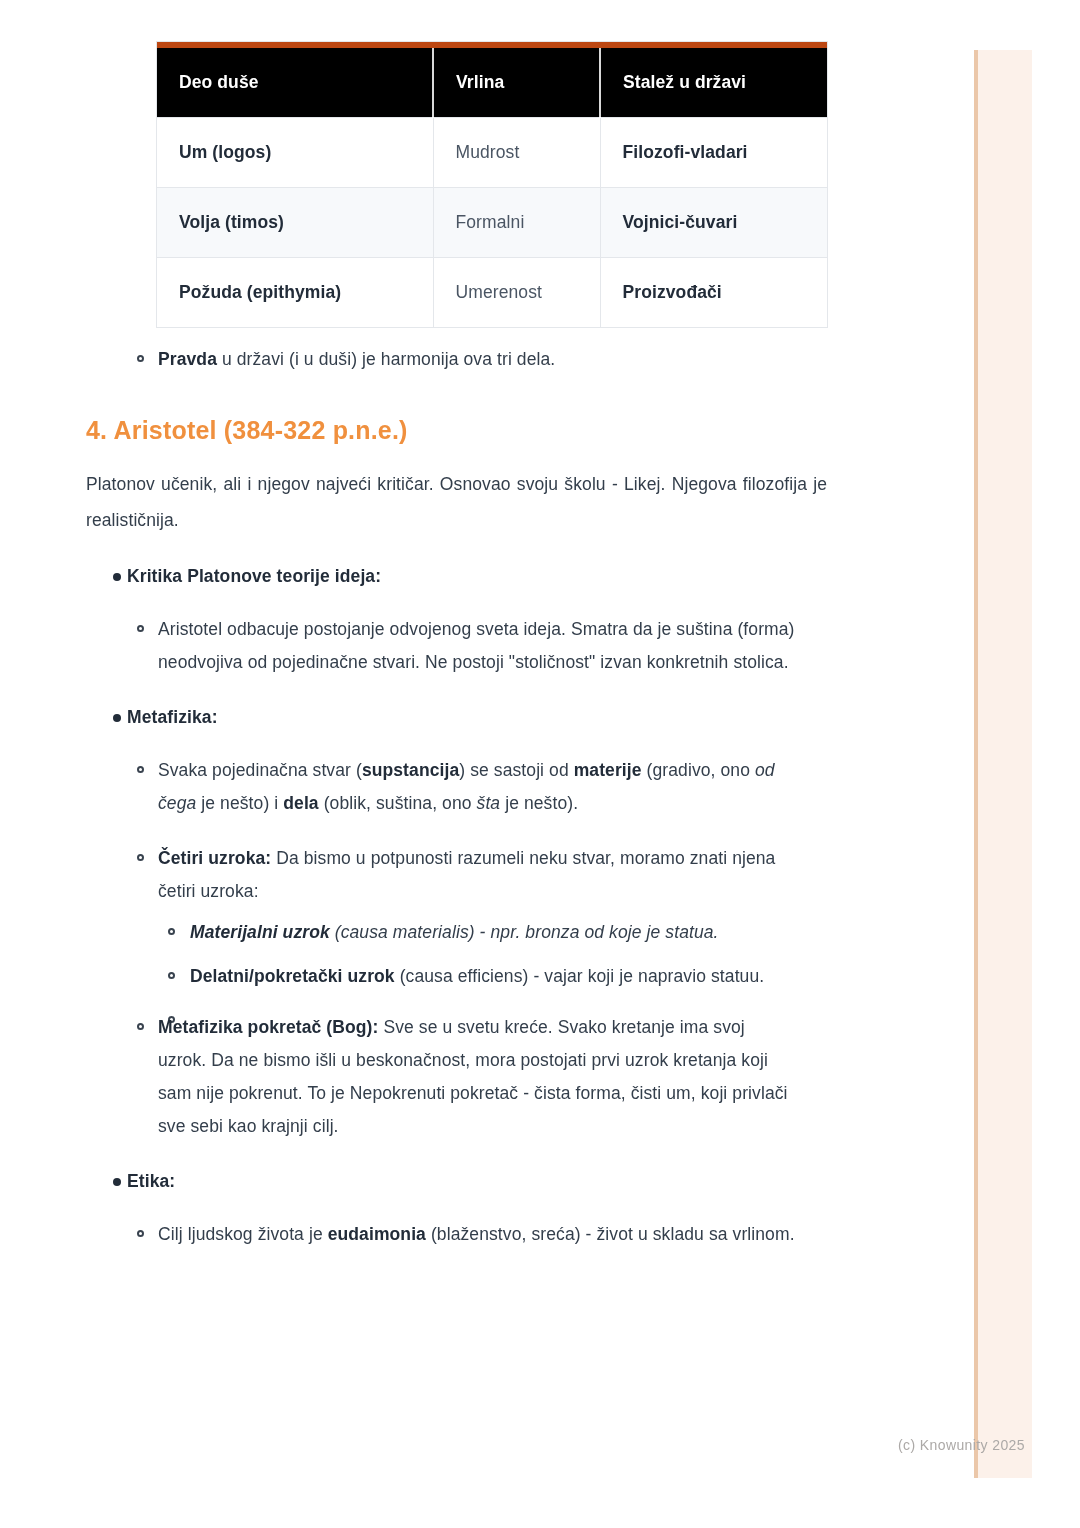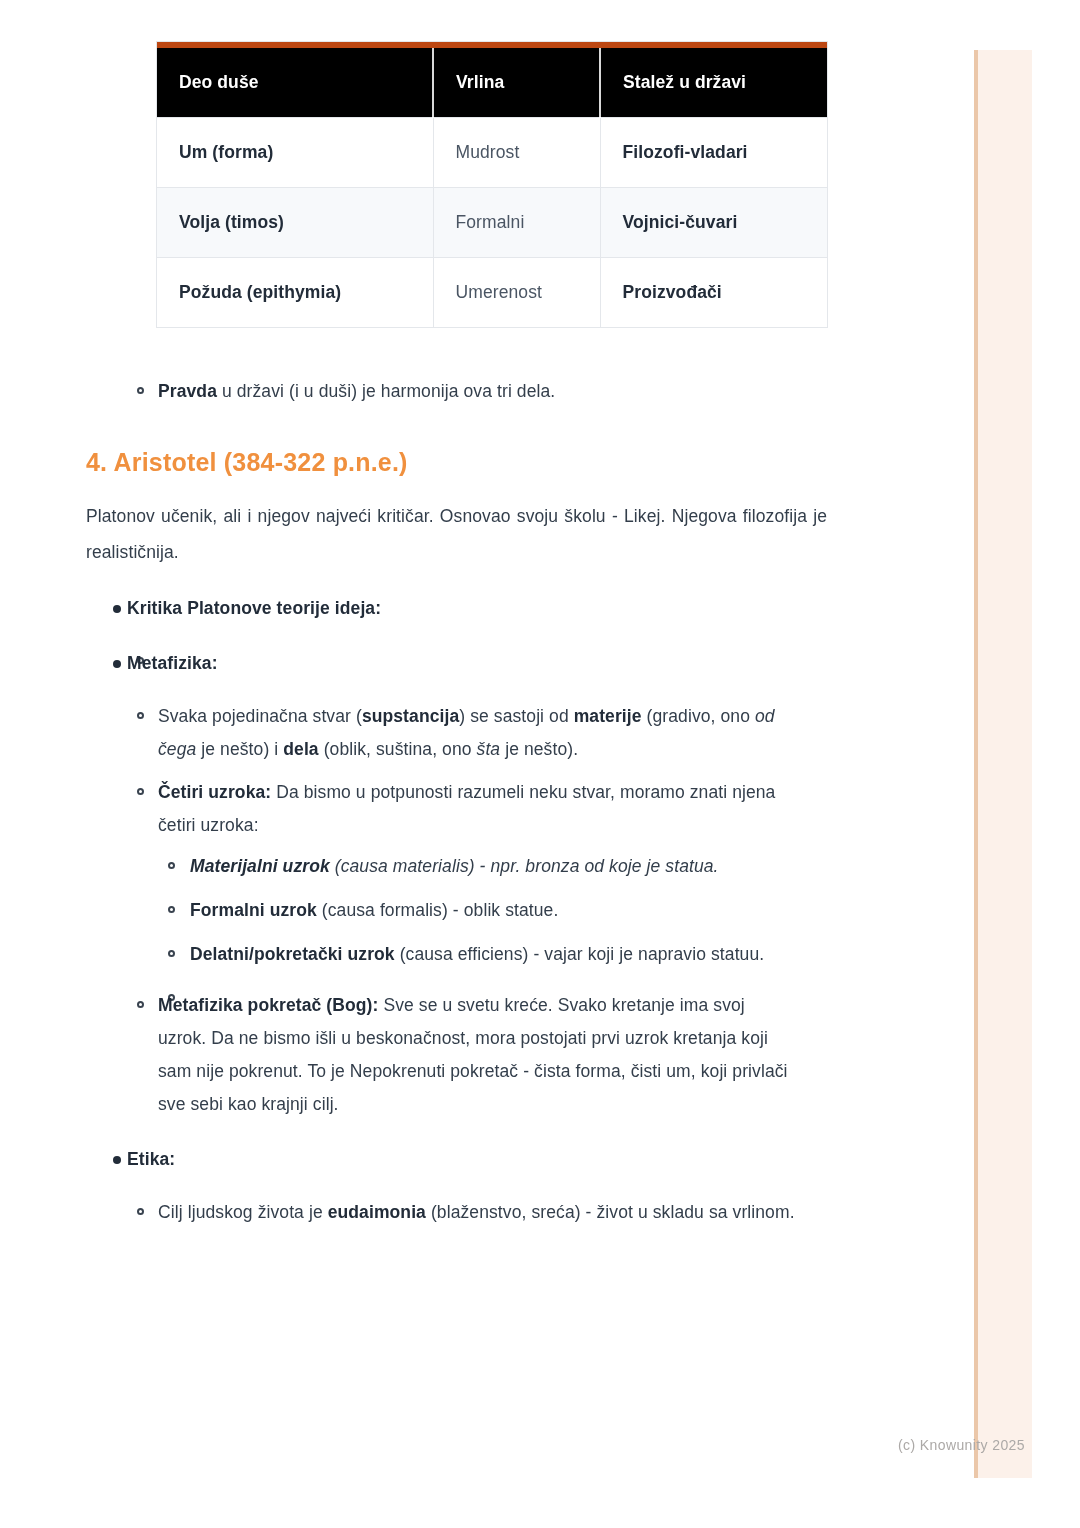--- a/index.html
+++ b/index.html
@@ -87,21 +87,21 @@
   .l3 .txt { max-width:625px; }
   .mk { position:absolute; border-radius:50%; }
   .l1 .mk { left:27px; top:13px; width:8px; height:8px; background:#222C39; }
   .l2 .mk, .l3 .mk {
     width:7px; height:7px; top:12px;
     border:2px solid #39434F; background:transparent;
   }
   .l2 .mk { left:51px; }
   .l3 .mk { left:82px; }
 
-  .mt10 { margin-top:10px; }
+  .mt10 { margin-top:22px; }
   .mt8  { margin-top:8px;font-style:italic; }
   .mt18 { margin-top:18px; }
 
   
   .footer {
     position:absolute; right:55px; top:1437px;
     font-size:14px; color:#ACA9A7;
     letter-spacing:0.4px; z-index:2;
   }
 </style>
@@ -124,53 +124,54 @@
         </colgroup>
       <thead>
         <tr>
           <th>Deo duše</th>
           <th>Vrlina</th>
           <th>Stalež u državi</th>
         </tr>
       </thead>
       <tbody>
         <tr>
-          <td class="bold">Um (forma)</td>
+          <td class="bold">Um (logos)</td>
           <td>Mudrost</td>
           <td class="bold">Filozofi-vladari</td>
         </tr>
         <tr>
           <td class="bold">Volja (timos)</td>
           <td>Formalni</td>
           <td class="bold">Vojnici-čuvari</td>
         </tr>
         <tr>
           <td class="bold">Požuda (epithymia)</td>
           <td>Umerenost</td>
           <td class="bold">Proizvođači</td>
         </tr>
       </tbody>
     </table>
 
-    <div class="li l2" style="margin-top:48px;">
+    <div class="li l2" style="margin-top:16px;">
       <span class="mk"></span>
       <span class="txt"><b>Pravda</b><span> u državi (i u duši) je harmonija ova tri dela.</span></span>
     </div>
 
     <h2 class="heading">4. Aristotel (384-322 p.n.e.)</h2>
 
     <p class="intro">Platonov učenik, ali i njegov najveći kritičar. Osnovao svoju školu - Likej. Njegova filozofija je realističnija.</p>
 
     <div class="li l1">
       <span class="mk"></span>
       <span class="txt"><b>Kritika Platonove teorije ideja:</b></span>
     </div>
 
     <div class="li l2">
       <span class="mk"></span>
+      <span class="txt"><span>Aristotel odbacuje postojanje odvojenog sveta ideja. Smatra da je suština (forma) neodvojiva od pojedinačne stvari. Ne postoji "stoličnost" izvan konkretnih stolica.</span></span>
     </div>
 
     <div class="li l1">
       <span class="mk"></span>
       <span class="txt"><b>Metafizika:</b></span>
     </div>
 
     <div class="li l2">
       <span class="mk"></span>
       <span class="txt"><span>Svaka pojedinačna stvar (</span><b>supstancija</b><span>) se sastoji od </span><b>materije</b><span> (gradivo, ono </span><i>od čega</i><span> je nešto) i </span><b>dela</b><span> (oblik, suština, ono </span><i>šta</i><span> je nešto).</span></span>
@@ -179,32 +180,28 @@
     <div class="li l2 mt10">
       <span class="mk"></span>
       <span class="txt"><b>Četiri uzroka:</b><span> Da bismo u potpunosti razumeli neku stvar, moramo znati njena četiri uzroka:</span></span>
     </div>
 
     <div class="li l3 mt8">
       <span class="mk"></span>
       <span class="txt"><b>Materijalni uzrok</b><span> (causa materialis) - npr. bronza od koje je statua.</span></span>
     </div>
 
+
     <div class="li l3">
       <span class="mk"></span>
-      <span class="txt"><b>Formalni uzrok</b><span> (causa formalis) - oblik statue.</span></span>
+      <span class="txt"><b>Delatni/pokretački uzrok</b><span> (causa efficiens) - vajar koji je napravio statuu.</span></span>
     </div>
 
     <div class="li l3">
       <span class="mk"></span>
-      <span class="txt"><b>Delatni/pokretački uzrok</b><span> (causa efficiens) - vajar koji je napravio statuu.</span></span>
-    </div>
-
-    <div class="li l3">
-      <span class="mk"></span>
     </div>
 
     <div class="li l2 mt18">
       <span class="mk"></span>
       <span class="txt"><b>Metafizika pokretač (Bog):</b><span> Sve se u svetu kreće. Svako kretanje ima svoj uzrok. Da ne bismo išli u beskonačnost, mora postojati prvi uzrok kretanja koji sam nije pokrenut. To je Nepokrenuti pokretač - čista forma, čisti um, koji privlači sve sebi kao krajnji cilj.</span></span>
     </div>
 
     <div class="li l1">
       <span class="mk"></span>
       <span class="txt"><b>Etika:</b></span>

